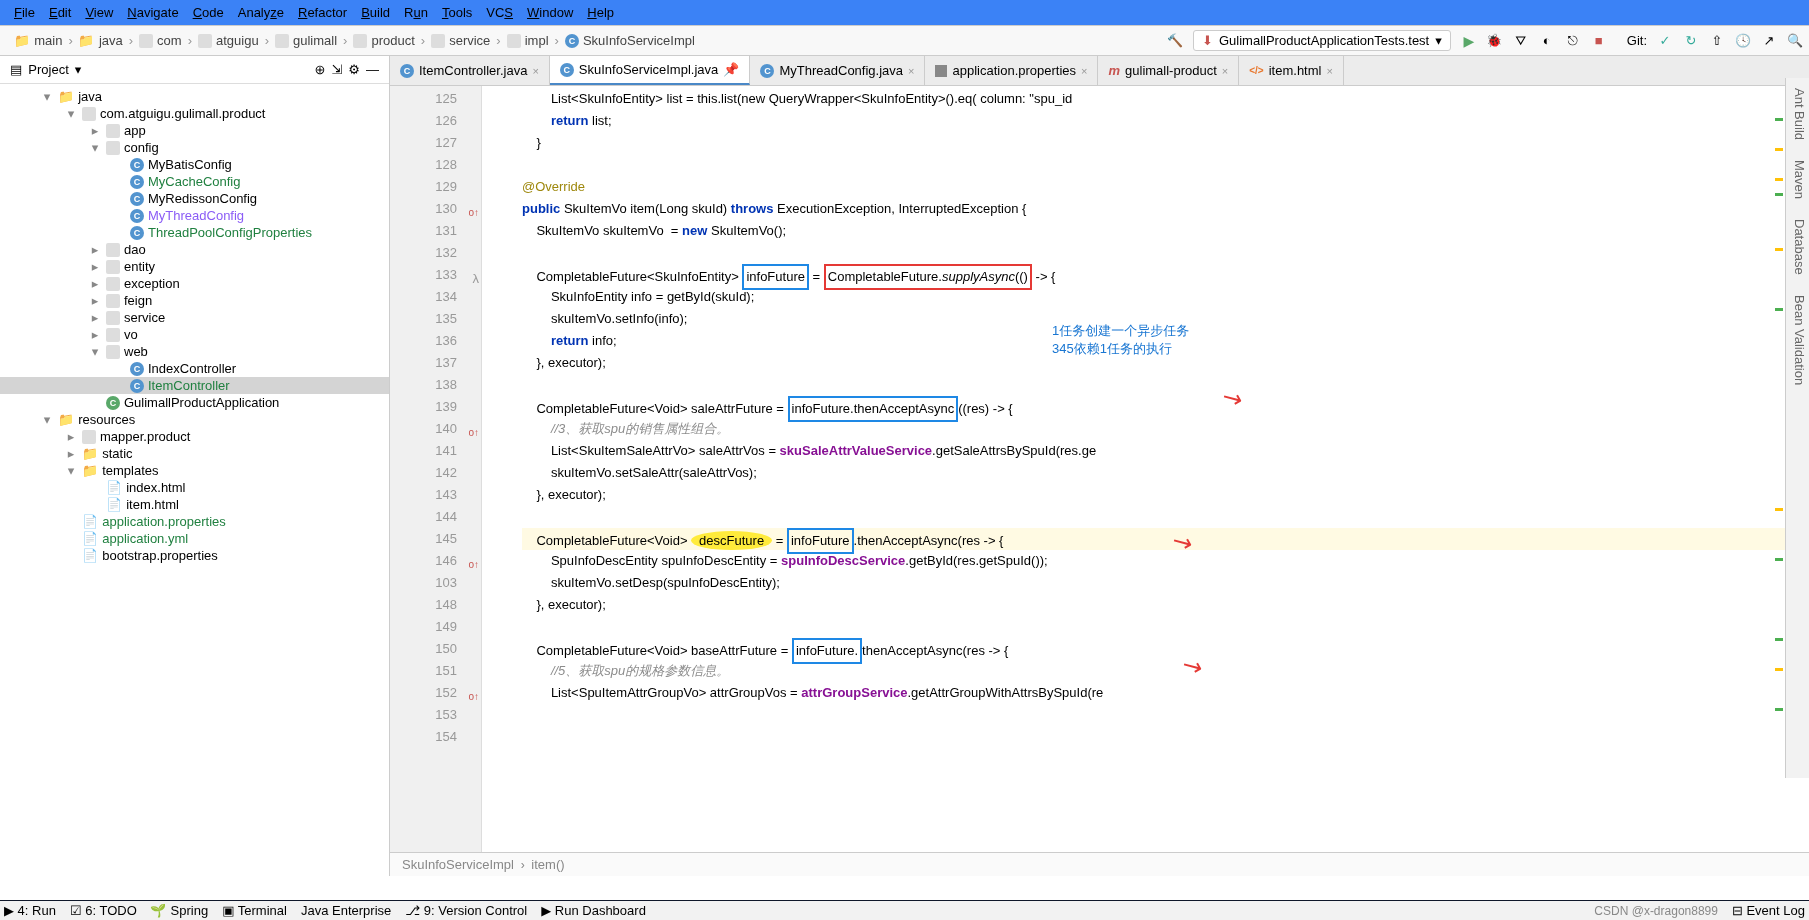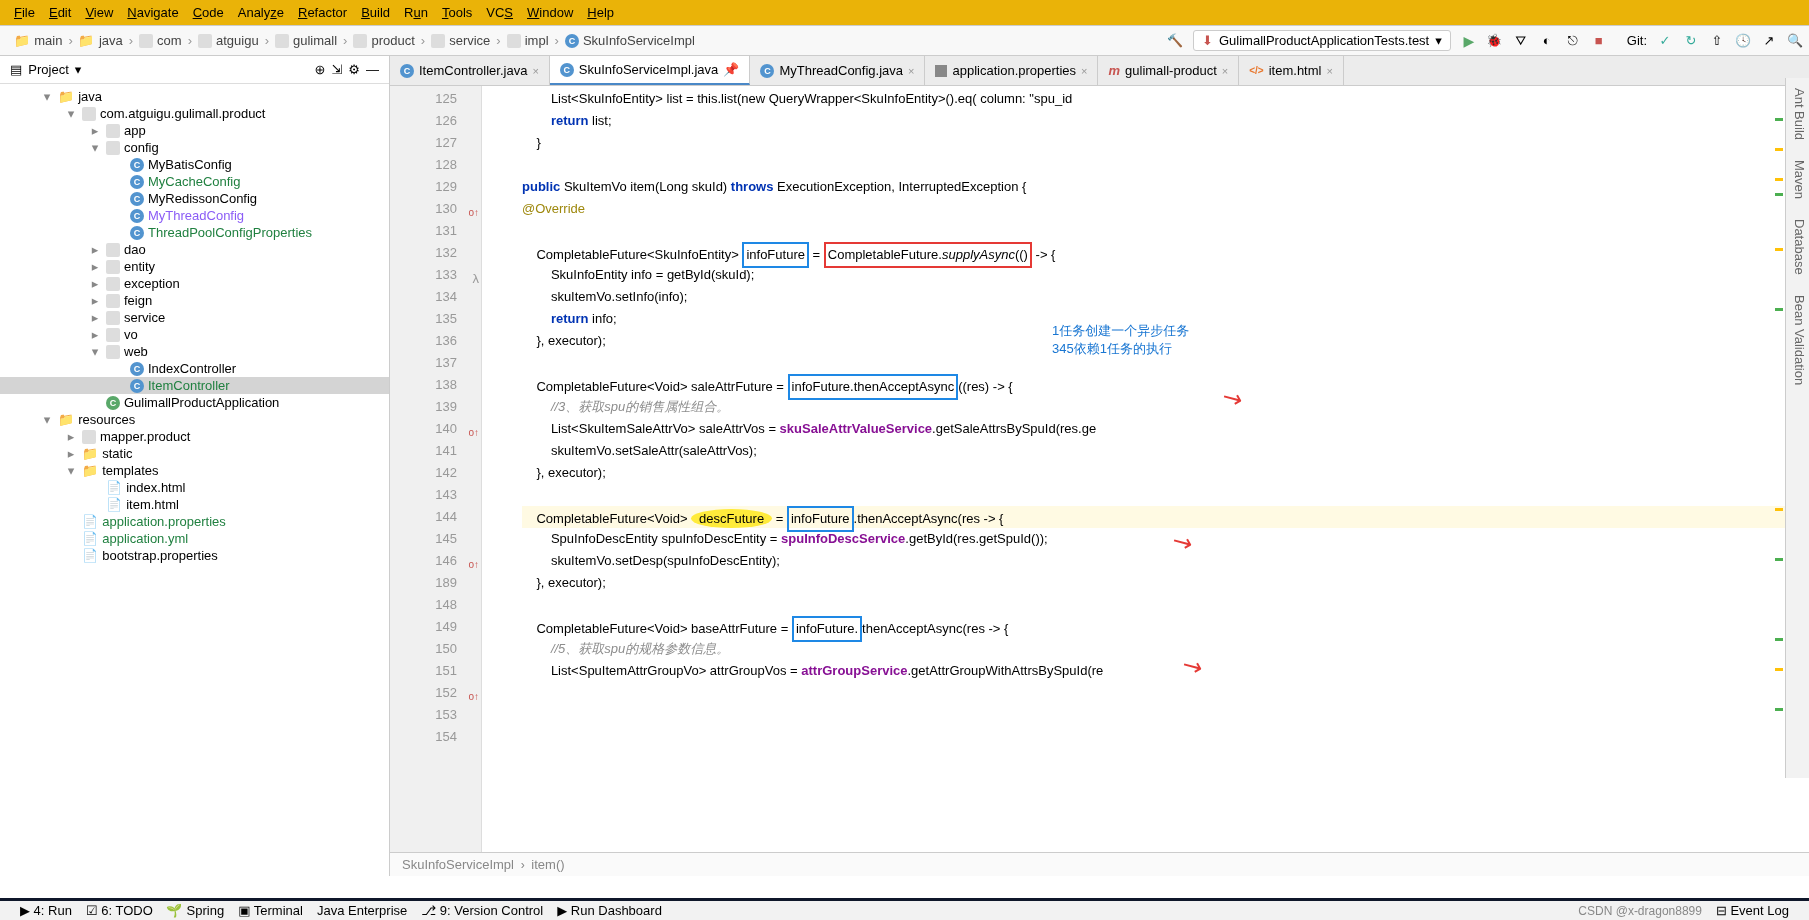--- a/index.html
+++ b/index.html
@@ -1,17 +1,17 @@
 <!DOCTYPE html>
 <html><head>
 <meta charset="utf-8">
 <style>
 *{margin:0;padding:0;box-sizing:border-box;font-family:"Segoe UI",Arial,sans-serif;font-size:13px}
 body{background:#fff;color:#000;height:920px;width:1809px;overflow:hidden;position:relative}
-.menubar{display:flex;gap:2px;padding:3px 8px;border-bottom:1px solid #ccc;background:#eab308}
+.menubar{display:flex;gap:2px;padding:3px 8px;border-bottom:1px solid #ccc;background:#3b82f6}
 .menubar span{padding:2px 6px;cursor:pointer}
 .menubar span u{text-decoration:underline}
 .navbar{display:flex;align-items:center;padding:4px 6px;border-bottom:1px solid #ccc;background:#f8f8f8;gap:0}
 .crumb{display:flex;align-items:center;gap:4px;padding:2px 8px;color:#444}
 .crumb-sep{color:#999;margin:0 -2px}
 .folder-icon{color:#b08b4f}
 .pkg-icon{width:14px;height:14px;background:#ddd;border-radius:2px;display:inline-block}
 .class-icon{width:14px;height:14px;background:#5294cf;border-radius:50%;display:inline-flex;align-items:center;justify-content:center;color:#fff;font-size:9px;font-weight:bold}
 .navbar-right{margin-left:auto;display:flex;align-items:center;gap:10px}
 .run-config{display:flex;align-items:center;border:1px solid #ccc;padding:2px 8px;border-radius:3px;gap:6px;background:#fff}
@@ -54,21 +54,21 @@
 .ann{color:#9e880d}
 .cmt{color:#8c8c8c;font-style:italic}
 .svc{color:#871094;font-weight:bold}
 .ita{font-style:italic}
 .box-blue{border:2px solid #1e88e5;padding:0 2px;display:inline-block}
 .box-red{border:2px solid #e53935;padding:0 2px;display:inline-block}
 .highlight-yellow{background:#ffeb3b;border-radius:50%;padding:2px 8px}
 .note{position:absolute;color:#1976d2;font-size:16px;font-weight:500;line-height:1.4}
 .red-arrow{position:absolute;color:#e53935;font-size:24px;transform:rotate(-30deg)}
 .breadcrumb-bottom{border-top:1px solid #ccc;padding:4px 12px;color:#888;font-size:12px;background:#fafafa}
-.statusbar{position:absolute;bottom:0;left:0;right:0;display:flex;align-items:center;padding:2px 20px;border-top:3px solid #0f172a;background:#f2f2f2;font-size:12px;gap:14px}
+.statusbar{position:absolute;bottom:0;left:0;right:0;display:flex;align-items:center;padding:2px 4px;border-top:1px solid #0f172a;background:#f2f2f2;font-size:12px;gap:14px}
 .statusbar .spacer{flex:1}
 .right-tools{position:absolute;right:0;top:78px;width:24px;background:#f2f2f2;border-left:1px solid #ccc;height:700px;writing-mode:vertical-rl;text-orientation:mixed;padding:10px 2px;display:flex;gap:20px;font-size:11px;color:#666}
 .stripe{position:absolute;right:24px;top:108px;width:12px;height:660px}
 .stripe-mark{position:absolute;left:2px;width:8px;height:3px}
 .watermark{color:#888;font-size:12px}
 </style>
 </head>
 <body>
 
 <div class="menubar">
@@ -362,36 +362,37 @@
         <div class="gutter-line">137</div>
         <div class="gutter-line">138</div>
         <div class="gutter-line">139</div>
         <div class="gutter-line"><span>140</span><span class="gutter-mark ov-mark">o↑</span></div>
         <div class="gutter-line">141</div>
         <div class="gutter-line">142</div>
         <div class="gutter-line">143</div>
         <div class="gutter-line">144</div>
         <div class="gutter-line">145</div>
         <div class="gutter-line"><span>146</span><span class="gutter-mark ov-mark">o↑</span></div>
-        <div class="gutter-line">189</div>
+        <div class="gutter-line">103</div>
         <div class="gutter-line">148</div>
         <div class="gutter-line">149</div>
         <div class="gutter-line">150</div>
         <div class="gutter-line">151</div>
         <div class="gutter-line"><span>152</span><span class="gutter-mark ov-mark">o↑</span></div>
         <div class="gutter-line">153</div>
         <div class="gutter-line">154</div>
       </div>
       <div class="code">
         <div class="code-line"><span>        List&lt;SkuInfoEntity&gt; list = this.list(new QueryWrapper&lt;SkuInfoEntity&gt;().eq( column: "spu_id</span></div>
         <div class="code-line"><span>        </span><span class="kw">return</span><span> list;</span></div>
         <div class="code-line">    }</div>
         <div class="code-line"></div>
+        <div class="code-line"><span class="ann">@Override</span></div>
         <div class="code-line"><span></span><span class="kw">public</span><span> SkuItemVo item(Long skuId) </span><span class="kw">throws</span><span> ExecutionException, InterruptedException {</span></div>
-        <div class="code-line"><span class="ann">@Override</span></div>
+        <div class="code-line"><span>    SkuItemVo skuItemVo  = </span><span class="kw">new</span><span> SkuItemVo();</span></div>
         <div class="code-line"></div>
         <div class="code-line"><span>    CompletableFuture&lt;SkuInfoEntity&gt; </span><span class="box-blue">infoFuture</span><span> = </span><span class="box-red"><span>CompletableFuture.</span><span class="ita">supplyAsync</span><span>(()</span></span><span> -&gt; {</span></div>
         <div class="code-line">        SkuInfoEntity info = getById(skuId);</div>
         <div class="code-line">        skuItemVo.setInfo(info);</div>
         <div class="code-line"><span>        </span><span class="kw">return</span><span> info;</span></div>
         <div class="code-line">    }, executor);</div>
         <div class="code-line"></div>
         <div class="code-line"><span>    CompletableFuture&lt;Void&gt; saleAttrFuture = </span><span class="box-blue">infoFuture.thenAcceptAsync</span><span>((res) -&gt; {</span></div>
         <div class="code-line"><span class="cmt">        //3、获取spu的销售属性组合。</span></div>
         <div class="code-line"><span>        List&lt;SkuItemSaleAttrVo&gt; saleAttrVos = </span><span class="svc">skuSaleAttrValueService</span><span>.getSaleAttrsBySpuId(res.ge</span></div>

